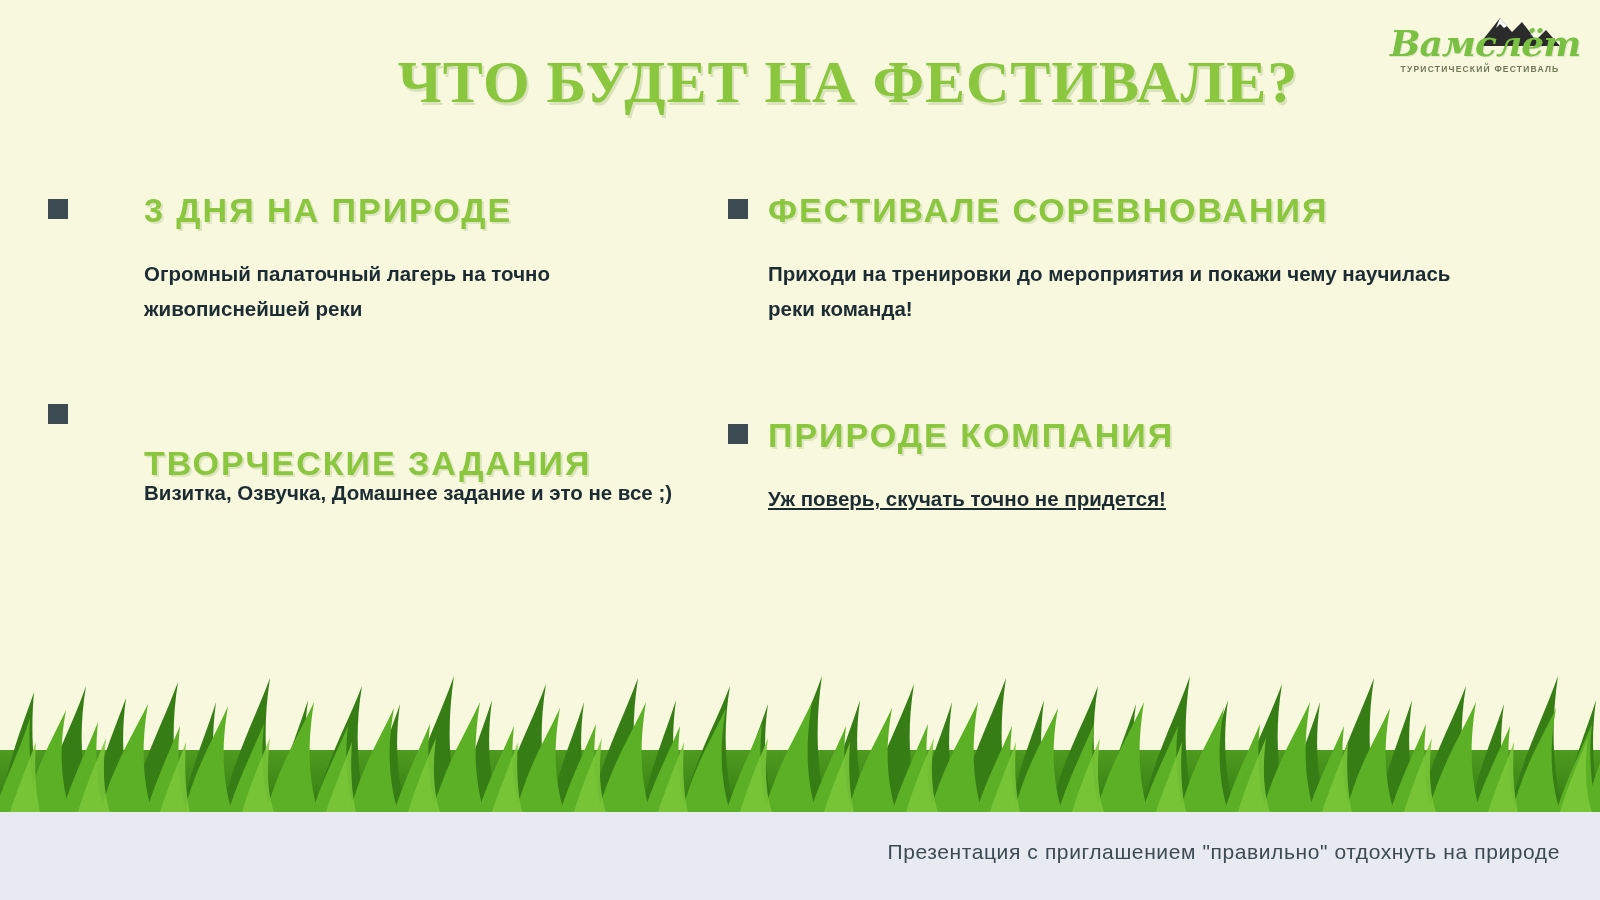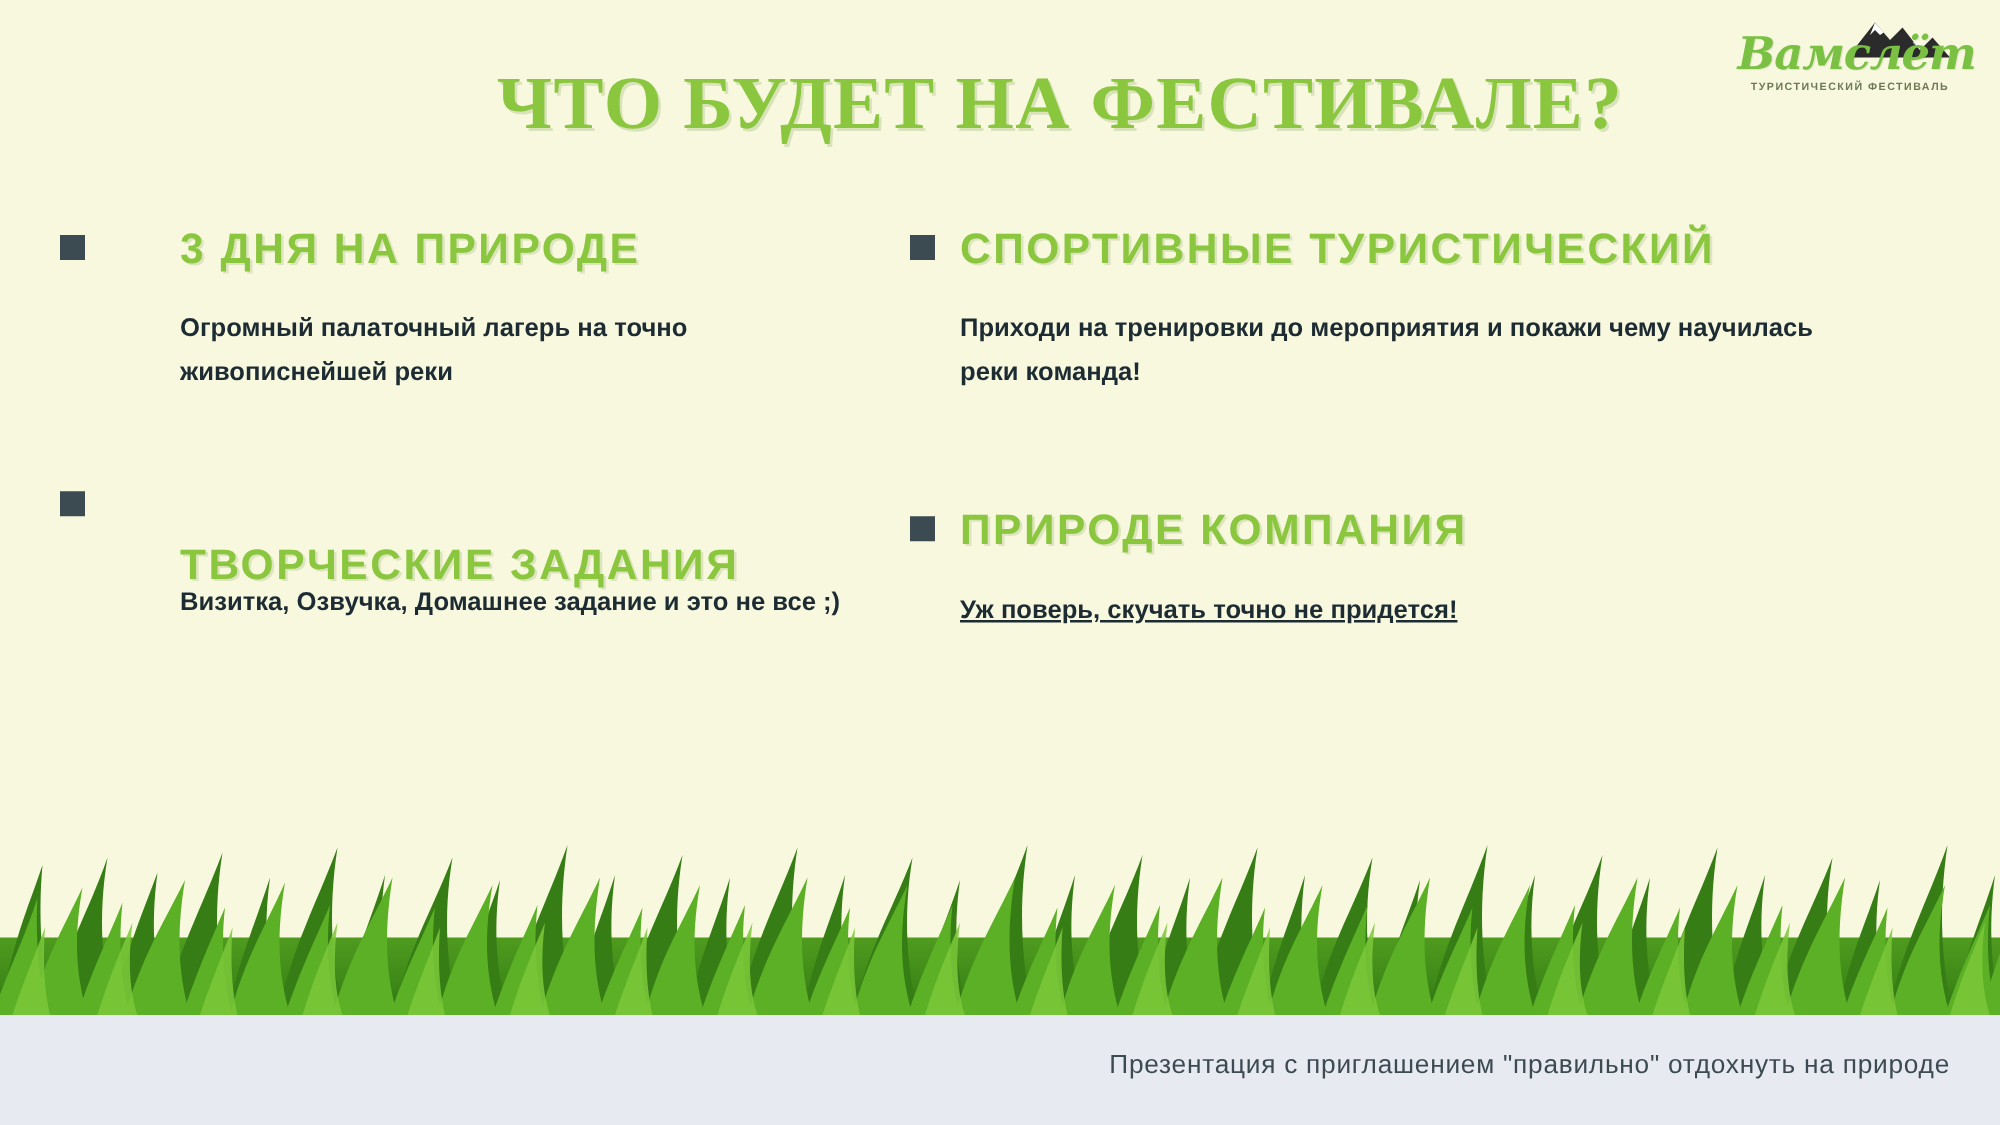--- a/index.html
+++ b/index.html
@@ -72,21 +72,21 @@
     letter-spacing: 1px;
     color: #8bc63f;
     text-shadow: 2px 3px 0 rgba(120,150,70,0.22);
     font-family: Liberation Serif, serif;
     margin-left: 48px;
   }
 
   
   .content {
     position: absolute;
-    top: 174px;
+    top: 185px;
     left: 0;
     width: 1524px;
     height: 420px;
   }
 
   .item {
     position: absolute;
   }
   .item .bullet {
     position: absolute;
@@ -197,21 +197,21 @@
   <div class="content">
 
     <div class="item" id="item-0">
       <span class="bullet"></span>
       <div class="head">3 ДНЯ НА ПРИРОДЕ</div>
       <div class="body">Огромный палаточный лагерь на точно живописнейшей реки</div>
     </div>
 
     <div class="item" id="item-1">
       <span class="bullet"></span>
-      <div class="head">СПОРТИВНЫЕ ТУРИСТИЧЕСКИЙ</div>
+      <div class="head">ФЕСТИВАЛЕ СОРЕВНОВАНИЯ</div>
       <div class="body">Приходи на тренировки до мероприятия и покажи чему научилась реки команда!</div>
     </div>
 
     <div class="item" id="item-2">
       <span class="bullet"></span>
       <div class="head">ТВОРЧЕСКИЕ ЗАДАНИЯ</div>
       <div class="body">Визитка, Озвучка, Домашнее задание и это не все ;)</div>
     </div>
 
     <div class="item" id="item-3">

